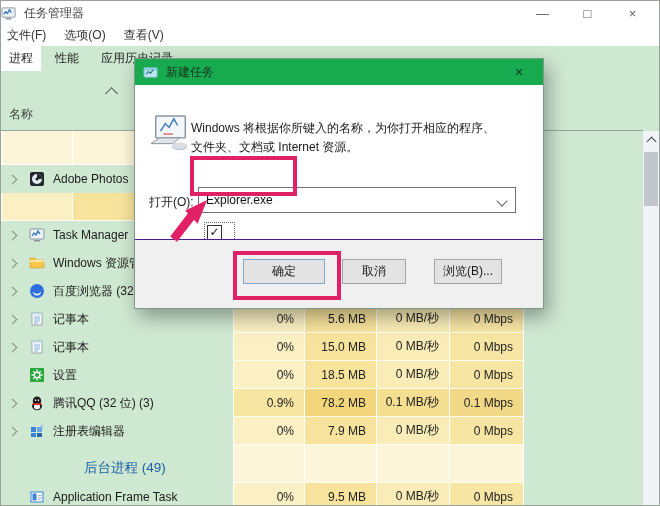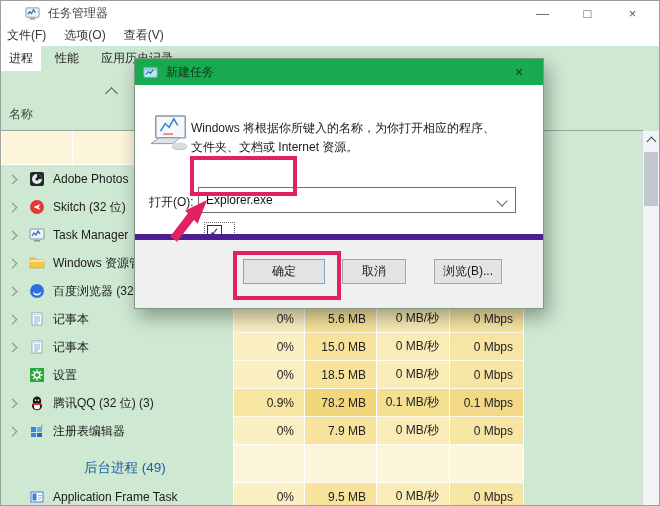--- a/index.html
+++ b/index.html
@@ -4,21 +4,21 @@
 <style>
   :root{
     --pink:#e02165; --dialog-green:#17aa4e; --content-green:#cfe8d2;
     --group-blue:#1b5fa8;
   }
   html,body{margin:0;padding:0;background:#e8e8e8;}
   #app{position:relative;width:660px;height:506px;background:#fff;overflow:hidden;
     font-family:"Liberation Sans","DejaVu Sans",sans-serif;font-size:12px;color:#1b1b1b;
     border:1px solid #98a29b;box-sizing:border-box;}
   
-  .titlebar{height:24px;display:flex;align-items:center;padding-left:24px;background:#fff;position:relative;}
+  .titlebar{height:24px;display:flex;align-items:center;padding-left:0;background:#fff;position:relative;}
   .app-icon{width:15px;height:15px;margin-right:8px;display:flex;}
   .app-icon svg,.ricon svg,.dlg-icon svg{width:100%;height:100%;}
   .titlebar .title{color:#444;}
   .win-controls{position:absolute;top:0;right:4px;height:24px;display:flex;}
   .win-btn{width:45px;height:24px;display:flex;align-items:center;justify-content:center;color:#5a5a5a;font-size:13px;}
   
   .menubar{height:21px;display:flex;align-items:center;padding-left:6px;gap:18px;background:#fff;color:#333;}
   
   .tabbar{height:25px;background:var(--content-green);display:flex;align-items:stretch;}
   .tab{padding:0 8px;display:flex;align-items:center;color:#222;}
@@ -63,21 +63,21 @@
   .run-icon{position:absolute;left:15px;top:30px;width:42px;height:36px;}
   .dlg-text{position:absolute;left:56px;top:34px;line-height:19px;color:#1a1a1a;}
   .open-label{position:absolute;left:14px;top:109px;color:#1a1a1a;}
   .open-input{position:absolute;left:63px;top:102px;width:318px;height:26px;border:1px solid #707070;
     box-sizing:border-box;display:flex;align-items:center;padding-left:7px;background:#fff;color:#111;}
   .dd-chev{position:absolute;right:9px;top:9px;width:7px;height:7px;
     border-right:1.5px solid #666;border-bottom:1.5px solid #666;transform:rotate(45deg);}
   .chkwrap{position:absolute;left:69px;top:137px;border:1px dotted #666;padding:2px 6px 2px 2px;display:flex;align-items:center;}
   .chkbox{width:13px;height:13px;border:1px solid #333;background:#fff;display:flex;align-items:center;
     justify-content:center;font-size:12px;line-height:13px;margin-right:6px;color:#111;}
-  .dlg-footer{position:absolute;left:0;right:0;bottom:0;height:68px;background:#f0f0f0;border-top:6px solid #4c1d95;}
+  .dlg-footer{position:absolute;left:0;right:0;bottom:0;height:68px;background:#f0f0f0;border-top:1px solid #4c1d95;}
   .btn{position:absolute;top:19px;height:25px;border:1px solid #a5a5a5;background:#e3e3e3;display:flex;
     align-items:center;justify-content:center;color:#1a1a1a;box-sizing:border-box;}
   .btn-ok{left:108px;width:82px;border-color:#7da7cc;}
   .btn-cancel{left:207px;width:64px;}
   .btn-browse{left:299px;width:68px;}
   
   .hl{position:absolute;border:4px solid var(--pink);z-index:20;}
   #hl-input{left:189px;top:155px;width:99px;height:32px;}
   #hl-ok{left:232px;top:250px;width:100px;height:41px;}
   .arrow{position:absolute;left:163px;top:196px;width:48px;height:46px;z-index:21;}
@@ -140,30 +140,20 @@
             </span>
       <span class="rname">Adobe Photos</span>
     </div>
     <div class="cell c0"></div>
     <div class="cell c1"></div>
     <div class="cell c2"></div>
     <div class="cell c3"></div>
   </div>
 
   <div class="row">
-    <div class="namecell">
-      <span class="chev-right"></span>
-      <span class="ricon">
-              <svg viewBox="0 0 16 16">
-                <circle cx="8" cy="8" r="7" fill="#e03c31"></circle>
-                <path d="M11.5 5L4.5 8l7 3-2-3z" fill="#fff"></path>
-              </svg>
-            </span>
-      <span class="rname">Skitch (32 位)</span>
-    </div>
     <div class="cell c0"></div>
     <div class="cell c1"></div>
     <div class="cell c2"></div>
     <div class="cell c3"></div>
   </div>
 
   <div class="row">
     <div class="namecell">
       <span class="chev-right"></span>
       <span class="ricon">

